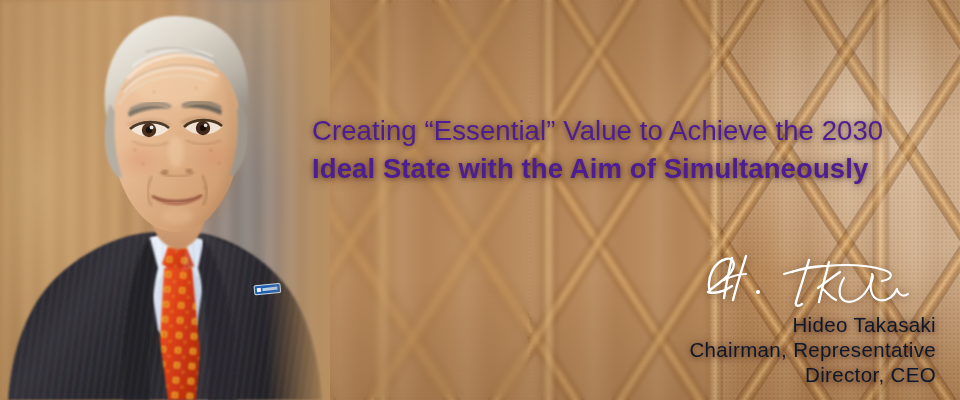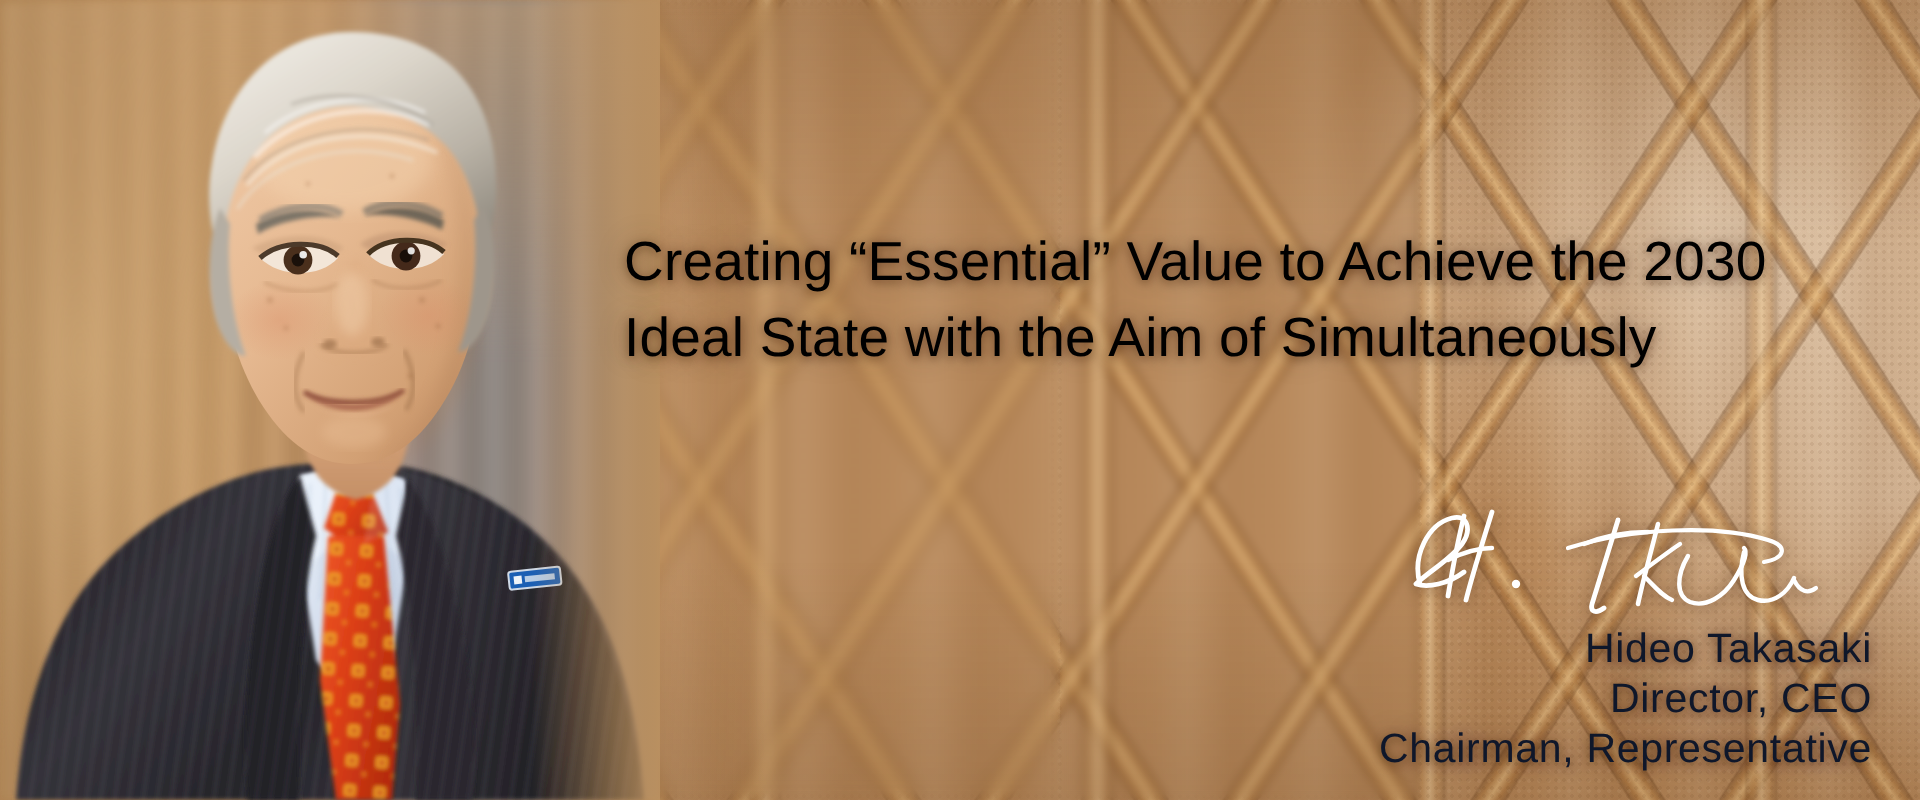--- a/index.html
+++ b/index.html
@@ -147,29 +147,29 @@
   }
   .p-fade{
     position:absolute; top:0; right:0; width:64px; height:100%;
     background:linear-gradient(90deg, rgba(178,138,90,0) 0%, rgba(182,140,92,.55) 55%, rgba(186,144,96,.92) 100%);
   }
   .man{ position:absolute; left:0; top:0; width:330px; height:400px; }
 
   
   .headline{
     position:absolute; left:312px; top:112px; width:648px;
-    color:#000000;
+    color:#4c1d95;
     font-size:27.5px;
     line-height:38px;
     letter-spacing:.1px;
     font-weight:400;
     text-shadow:0 1px 5px rgba(60,28,6,.55), 0 0 14px rgba(60,28,6,.38);
     white-space:nowrap;
   }
-  .headline .l2, .headline .l3{ display:block; }
+  .headline .l2, .headline .l3{ display:block;font-weight:bold; }
 
   .signature{
     position:absolute; right:28px; top:248px;
     width:244px; height:66px;
     pointer-events:none;
   }
   .sig-svg{ display:block; width:100%; height:100%;
     filter:drop-shadow(0 1px 4px rgba(60,28,6,.5)); }
 
   .namecard{
@@ -469,17 +469,17 @@
         <path d="M156 30 C150 40 150 50 157 53 C165 56 174 50 179 42
                  C184 34 186 28 184 26" stroke-width="2.2"></path>
         <path d="M184 28 C181 40 183 50 191 52 C199 54 206 48 209 41" stroke-width="2.2"></path>
         <path d="M209 42 C212 48 216 49 220 46" stroke-width="2.1"></path>
       </g>
     </svg>
   </div>
 
   <div class="namecard">
     <span>Hideo Takasaki</span>
+    <span>Chairman, Representative</span>
     <span>Director, CEO</span>
-    <span>Chairman, Representative</span>
   </div>
 
 </div>
 
 </body></html>

